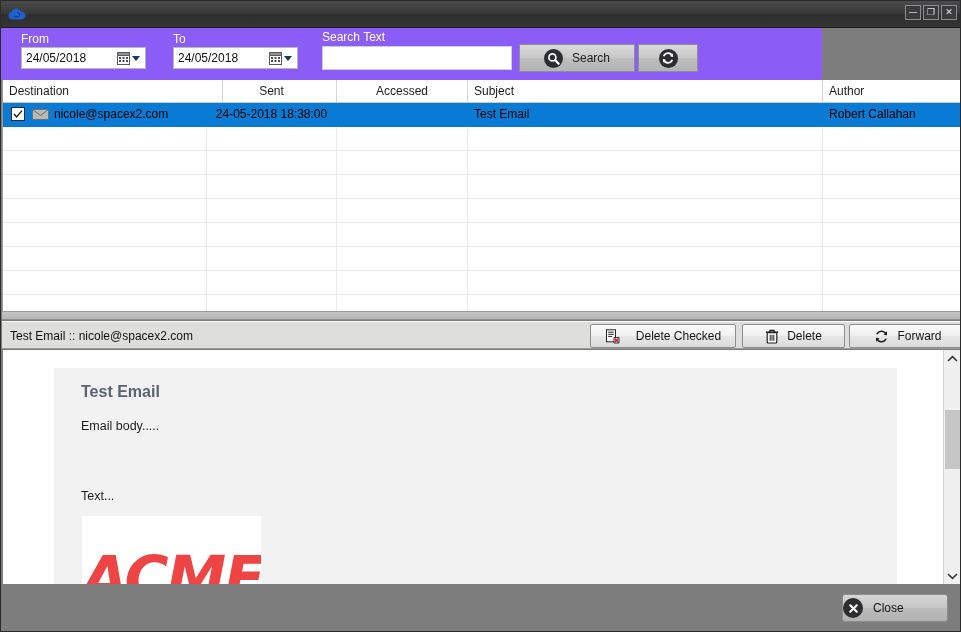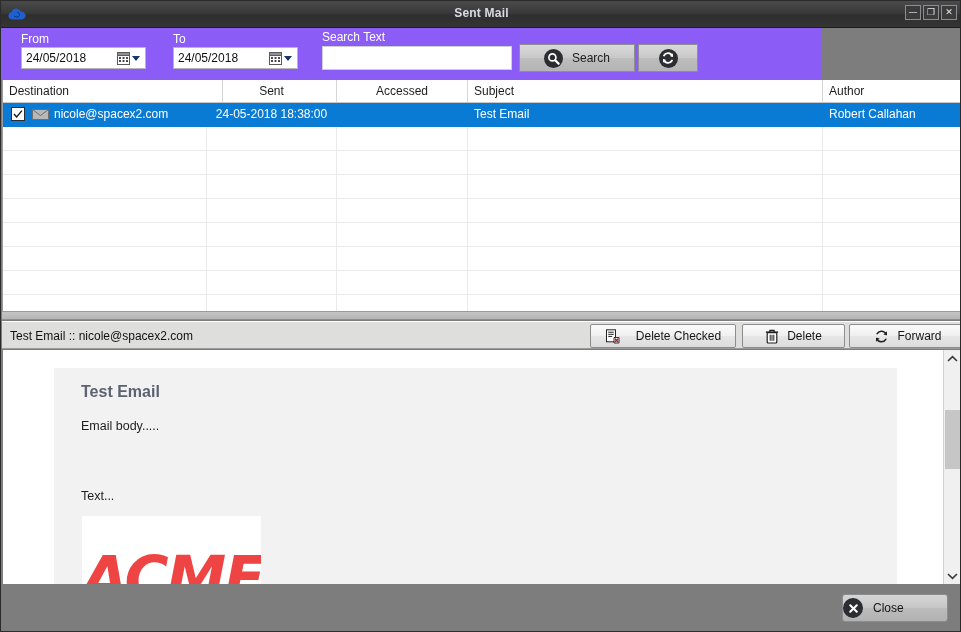--- a/index.html
+++ b/index.html
@@ -198,21 +198,21 @@
     top: 0; height: 23px;
     line-height: 23px;
     font-size: 12px;
     color: #101010;
     box-sizing: border-box;
     padding: 0 6px;
     overflow: hidden;
     white-space: nowrap;
     border-right: 1px solid #eaeaea;
   }
-  .grid-row.selected .gr-cell { color: #ffffff; border-right: 1px solid #0a7bd4; }
+  .grid-row.selected .gr-cell { color: #000000; border-right: 1px solid #0a7bd4; }
   .gr-cell.center { text-align: center; }
   .row-check {
     position: absolute;
     left: 8px; top: 4px;
     width: 14px; height: 14px;
     background: #ffffff;
     border: 1px solid #2b2b2b;
     box-sizing: border-box;
   }
   .row-check svg { position: absolute; left: 1px; top: 1px; }
@@ -370,21 +370,20 @@
 </head>
 <body>
 
 <div id="app">
 
   <div class="titlebar">
     <svg class="app-logo" viewBox="0 0 18 14">
       <path d="M4.6 12.6C2.1 12.6 0.4 10.9 0.4 8.8c0-1.9 1.4-3.5 3.3-3.8C4 3 5.9 1.4 8.2 1.4c2.1 0 3.9 1.3 4.5 3.2 0.2 0 0.3 0 0.5 0 2.5 0 4.4 1.8 4.4 4s-2 4-4.4 4H4.6z" fill="#1f5fd0"></path>
       <path d="M9.4 5.3c1.3 0.4 2.1 1.3 2.1 2.4 0 1.3-1.2 2.3-2.9 2.3-1.1 0-2-0.4-2.5-1" stroke="#0b2f70" stroke-width="1" fill="none"></path>
     </svg>
-    <div class="title-text">Sent Mail</div>
     <div class="win-btns">
       <div class="win-btn">
         <span>—</span>
       </div>
       <div class="win-btn">
         <span>❐</span>
       </div>
       <div class="win-btn">
         <span>✕</span>
       </div>

